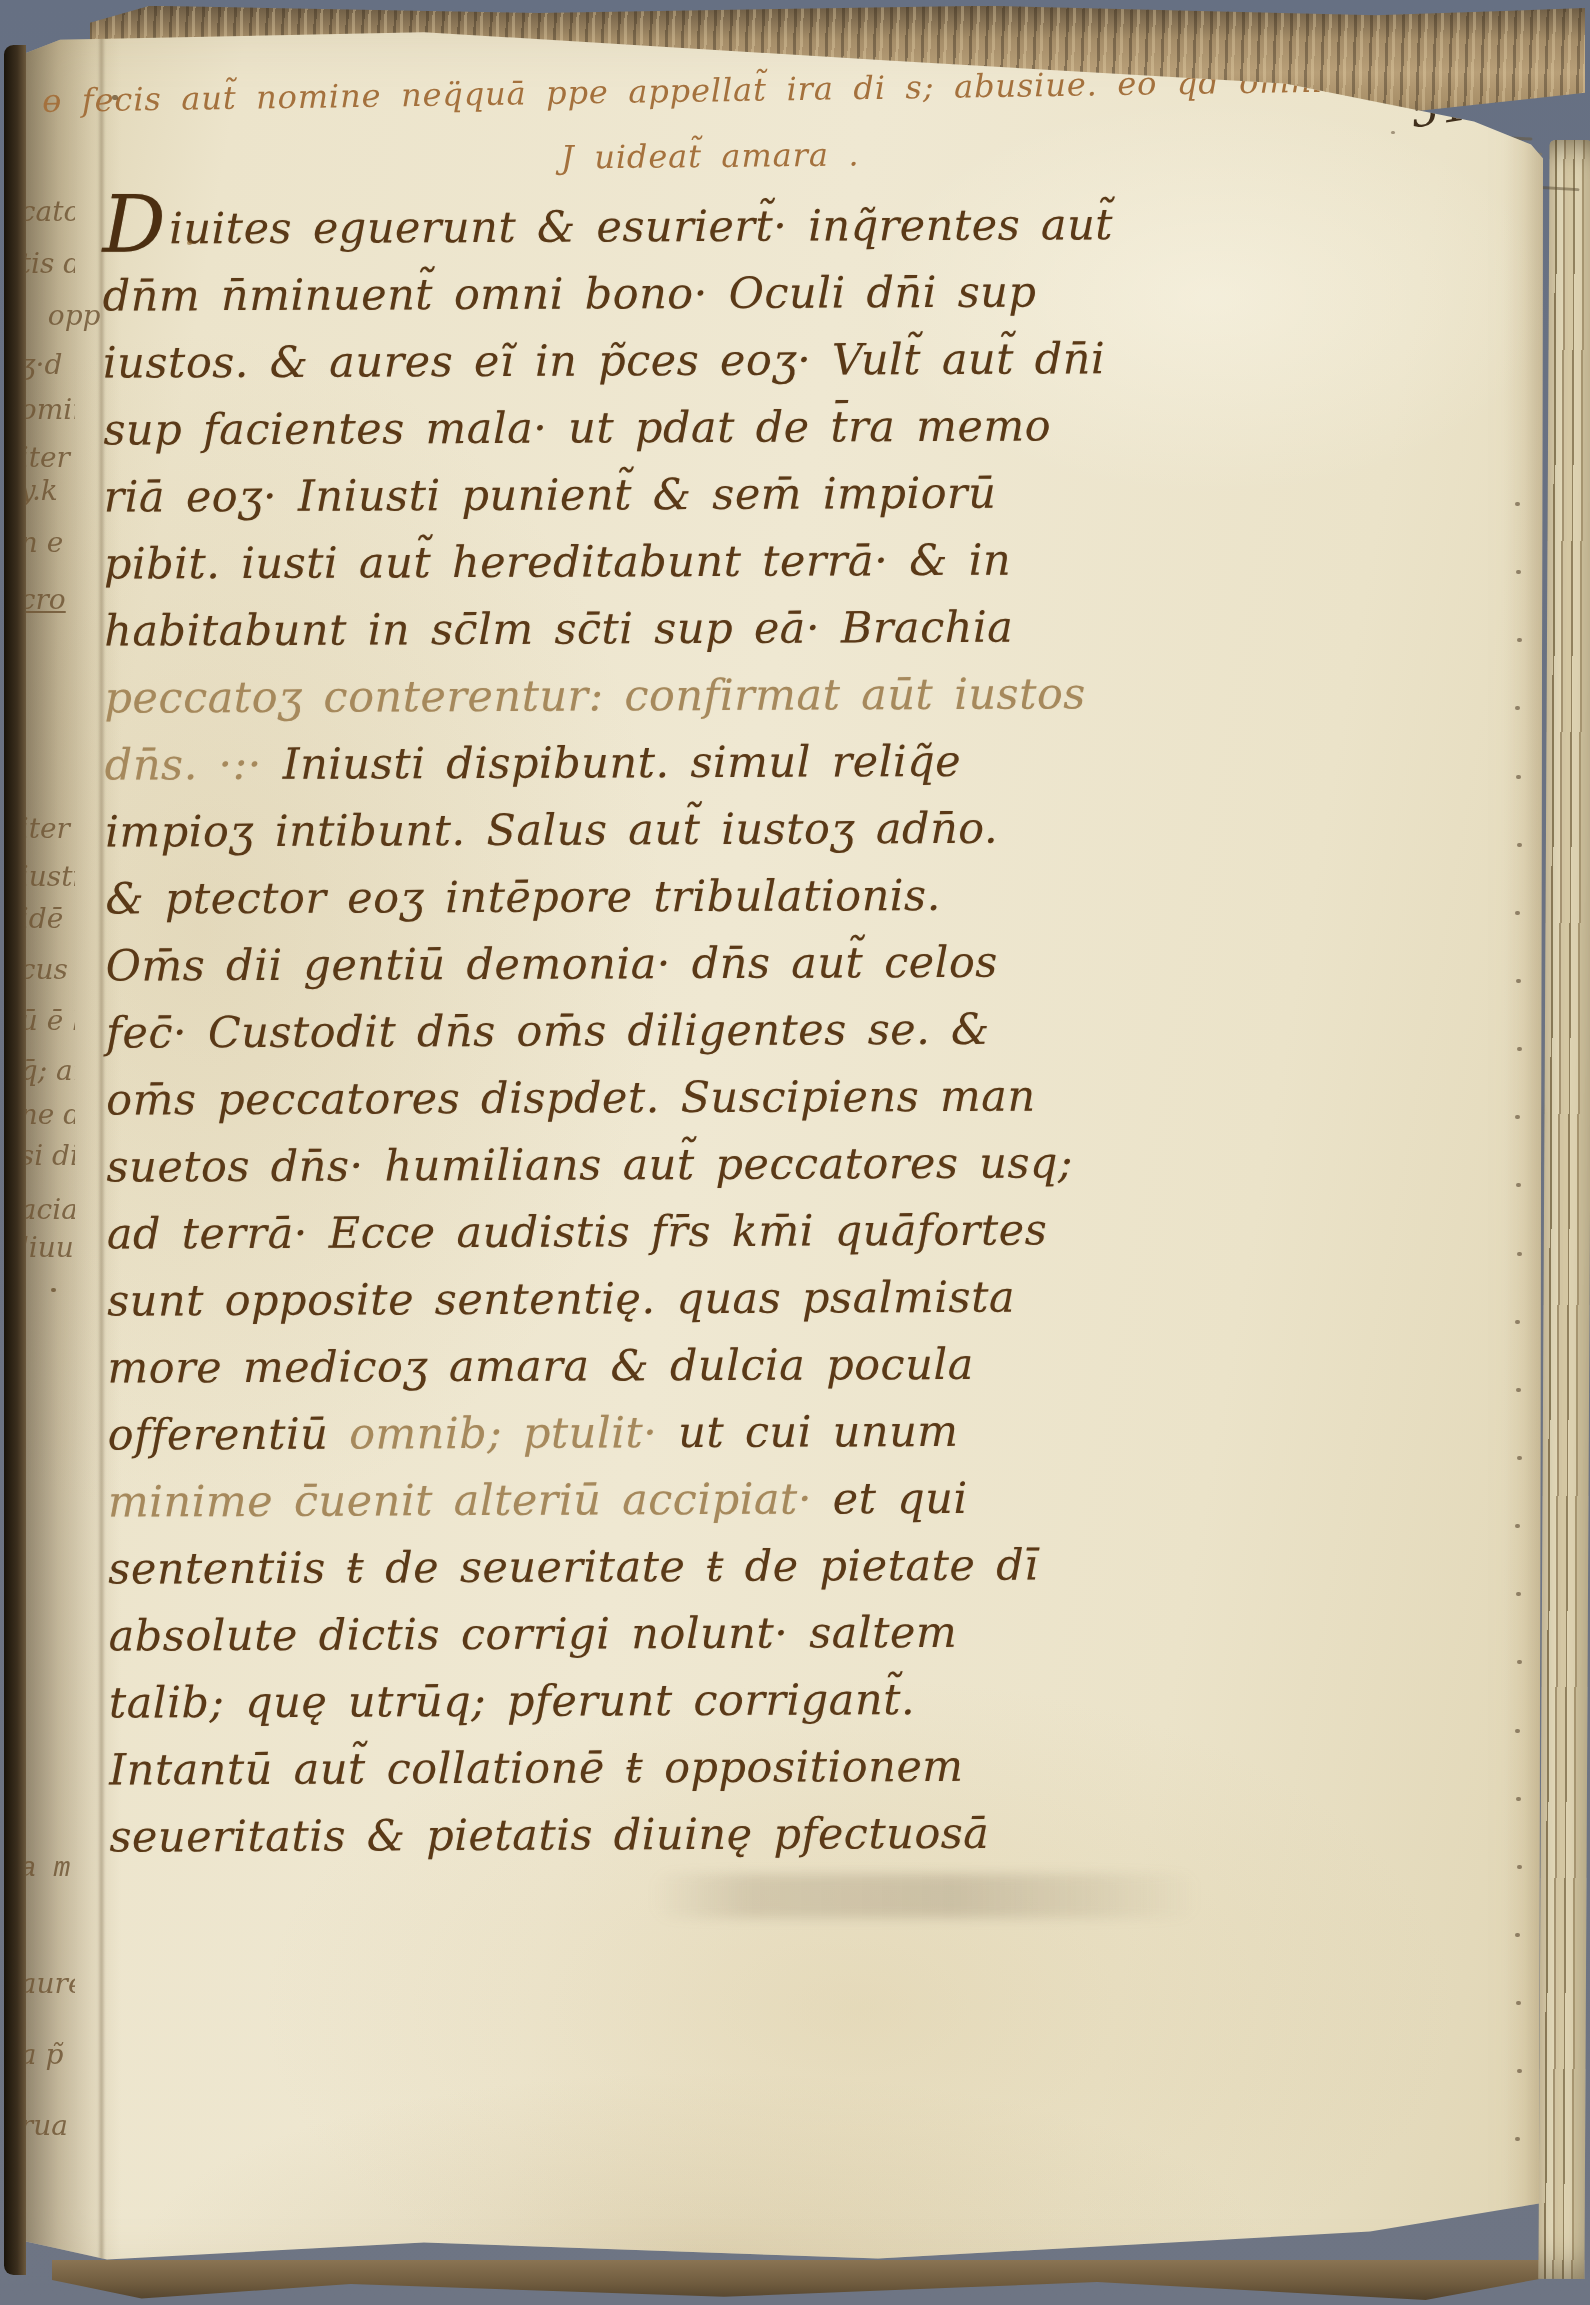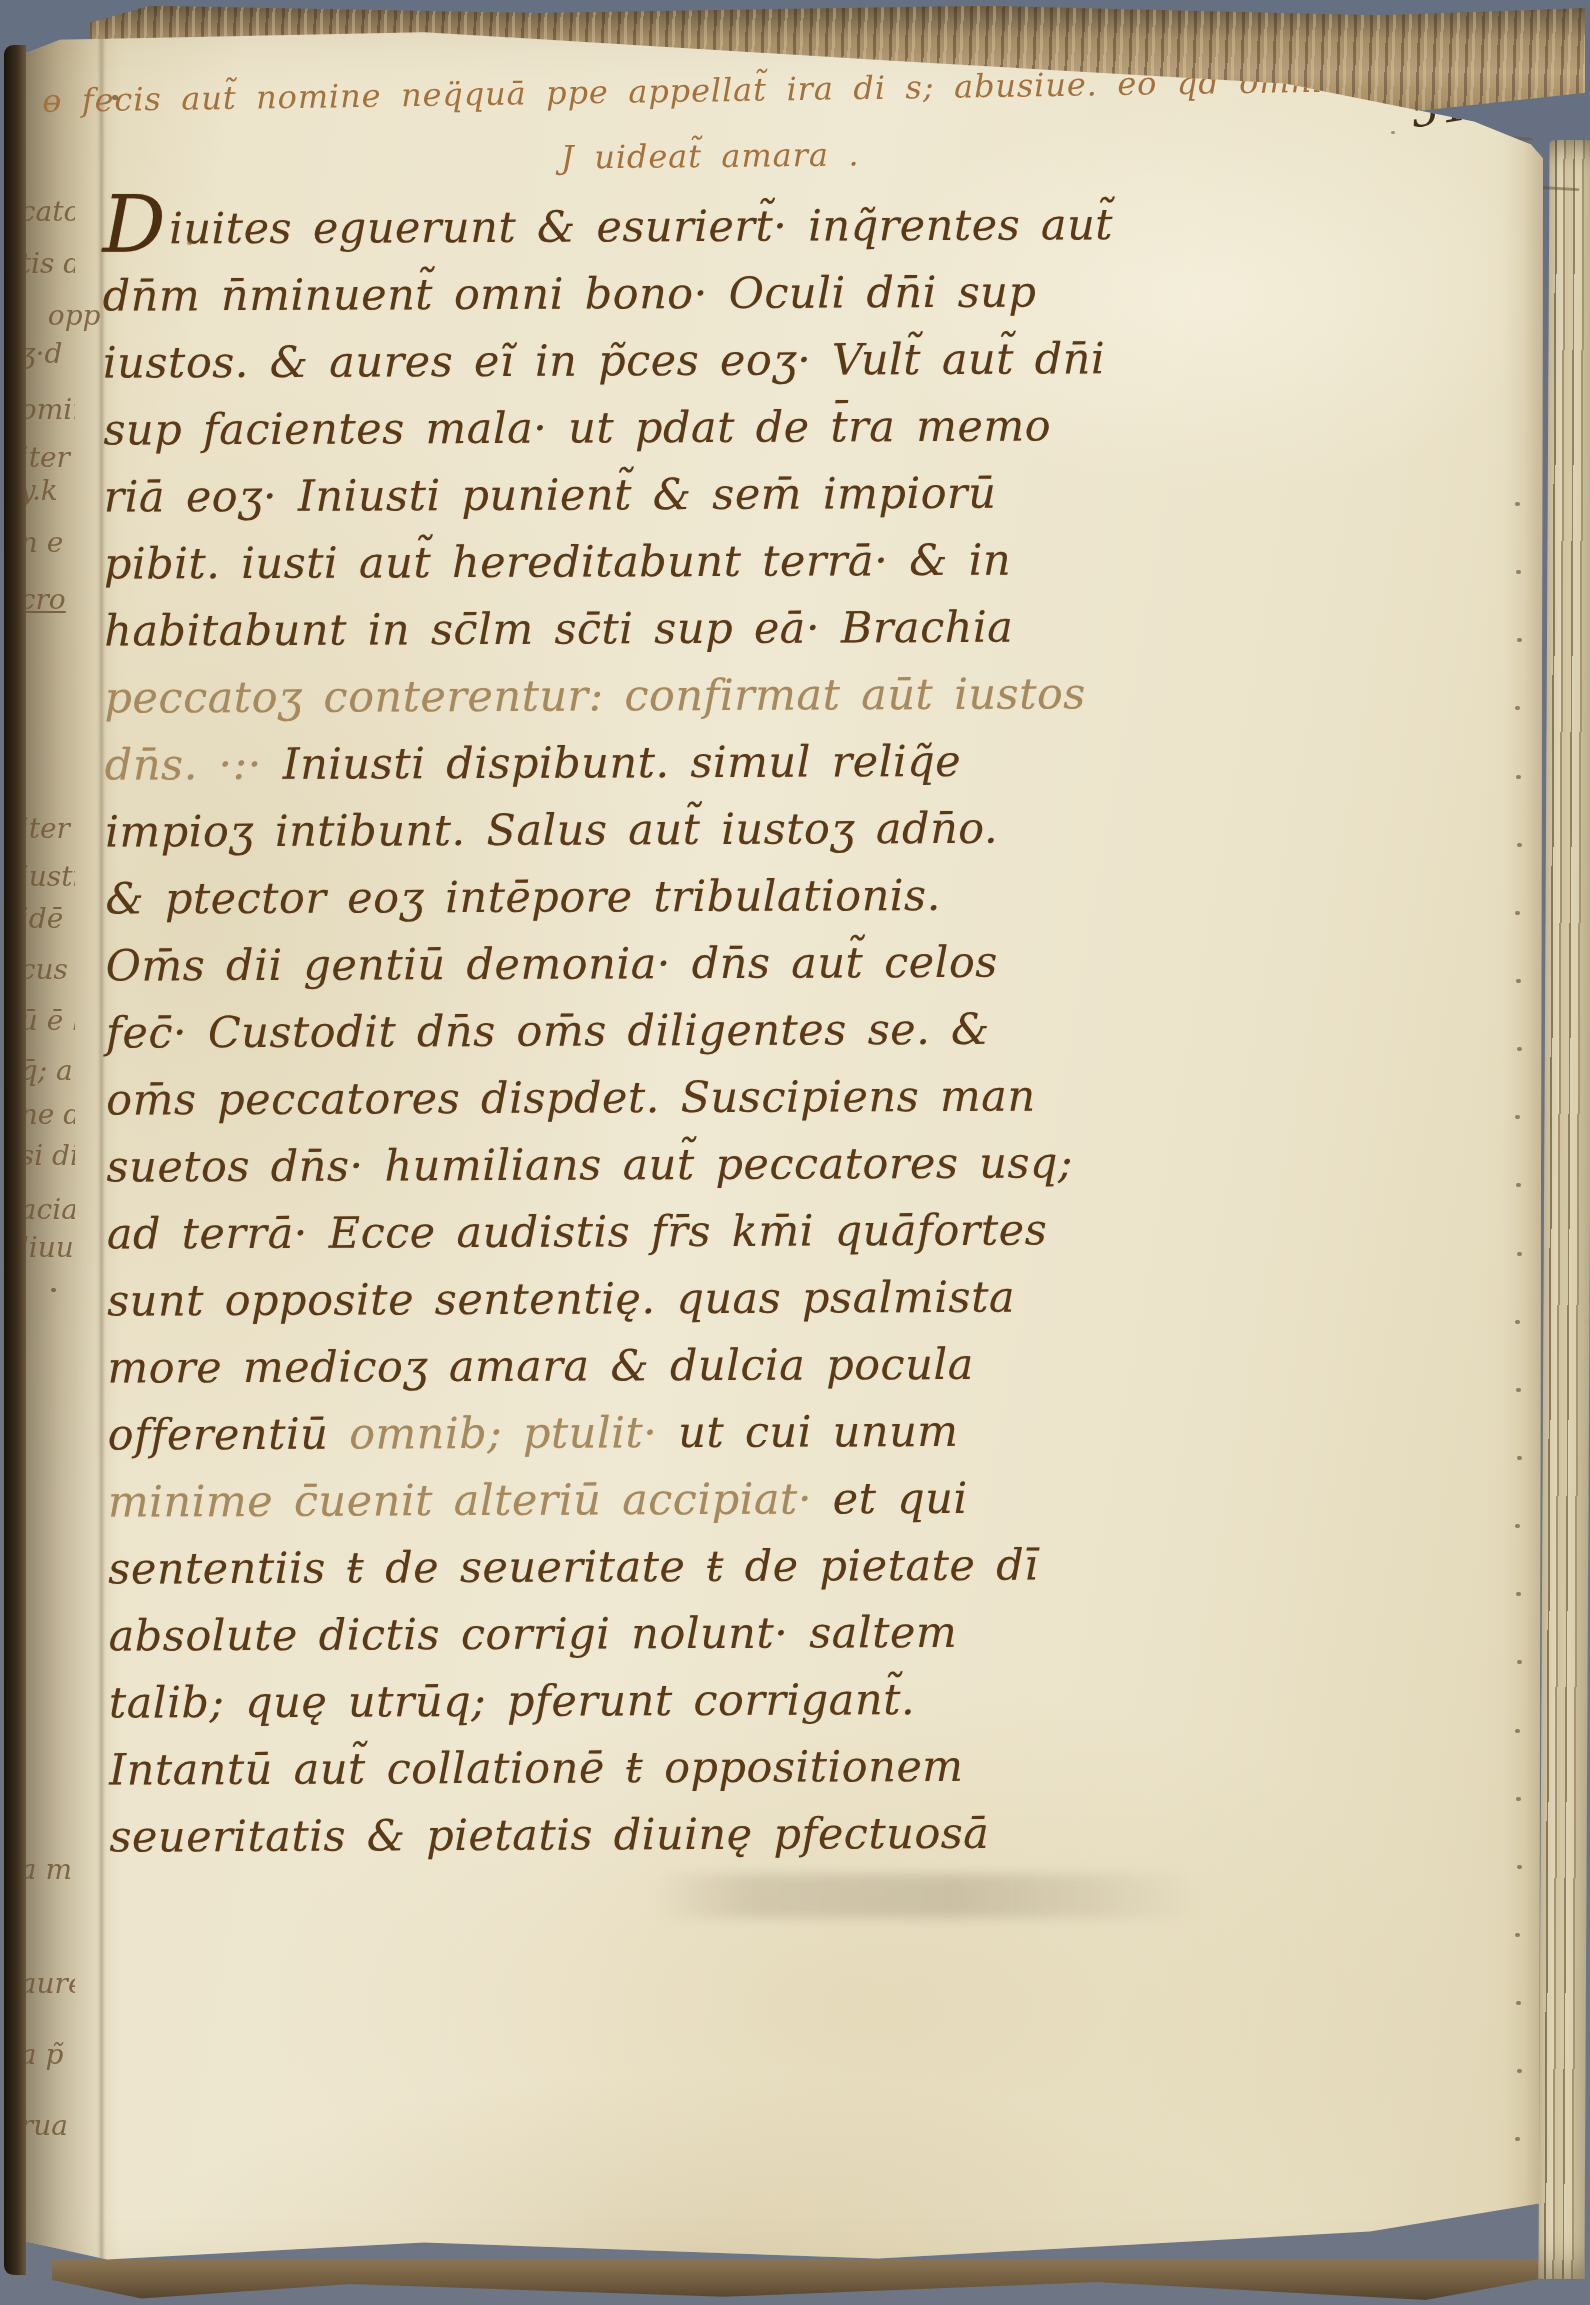--- a/index.html
+++ b/index.html
@@ -131,37 +131,37 @@
 
   <div class="page">
     <div class="gutter-shade"></div>
     <div class="crease"></div>
     <div class="edge-soft-right"></div>
 
     <div id="gutter-fragments">
         <div class="fragment" style="top: 168px;">cator</div>
         <div class="fragment" style="top: 220px;">tis d</div>
         <div class="fragment" style="top: 272px; margin-left: 28px;">opp</div>
-        <div class="fragment" style="top: 310px;">ʒ·d</div>
+        <div class="fragment" style="top: 321px;">ʒ·d</div>
         <div class="fragment" style="top: 366px;">omin</div>
         <div class="fragment" style="top: 414px;">iter</div>
         <div class="fragment" style="top: 447px;">y.k</div>
         <div class="fragment" style="top: 499px;">n e</div>
         <div class="fragment" style="top: 556px; text-decoration: underline;">cro</div>
         <div class="fragment" style="top: 785px;">iter</div>
         <div class="fragment" style="top: 833px;">iusti</div>
         <div class="fragment" style="top: 875px;">idē</div>
         <div class="fragment" style="top: 926px;">cus d</div>
         <div class="fragment" style="top: 977px;">ū ē lu</div>
         <div class="fragment" style="top: 1027px;">q̄; an</div>
         <div class="fragment" style="top: 1071px;">ne de</div>
         <div class="fragment" style="top: 1112px;">si dis</div>
         <div class="fragment" style="top: 1166px;">acia s</div>
         <div class="fragment" style="top: 1204px;">liuu</div>
-        <div class="fragment" style="top: 1826px;">a m</div>
+        <div class="fragment" style="top: 1826px; font-family: Liberation Mono, monospace;">a m</div>
         <div class="fragment" style="top: 1940px;">aures</div>
         <div class="fragment" style="top: 2011px;">a p̃</div>
         <div class="fragment" style="top: 2082px; font-style: italic;">rua</div>
       </div>
 
     <div class="header-note hn-1 tone-rubric" style="color:#a4713d;">ɵ fecis aut̃ nomine neq̈quā ppe appellat̃ ira di s; abusiue. eo qd omnib;</div>
     <div class="header-note hn-2" style="color:#a4713d;">J uideat̃ amara .</div>
 
     <div class="folio" style="color:#41301d;">51.</div>
 

